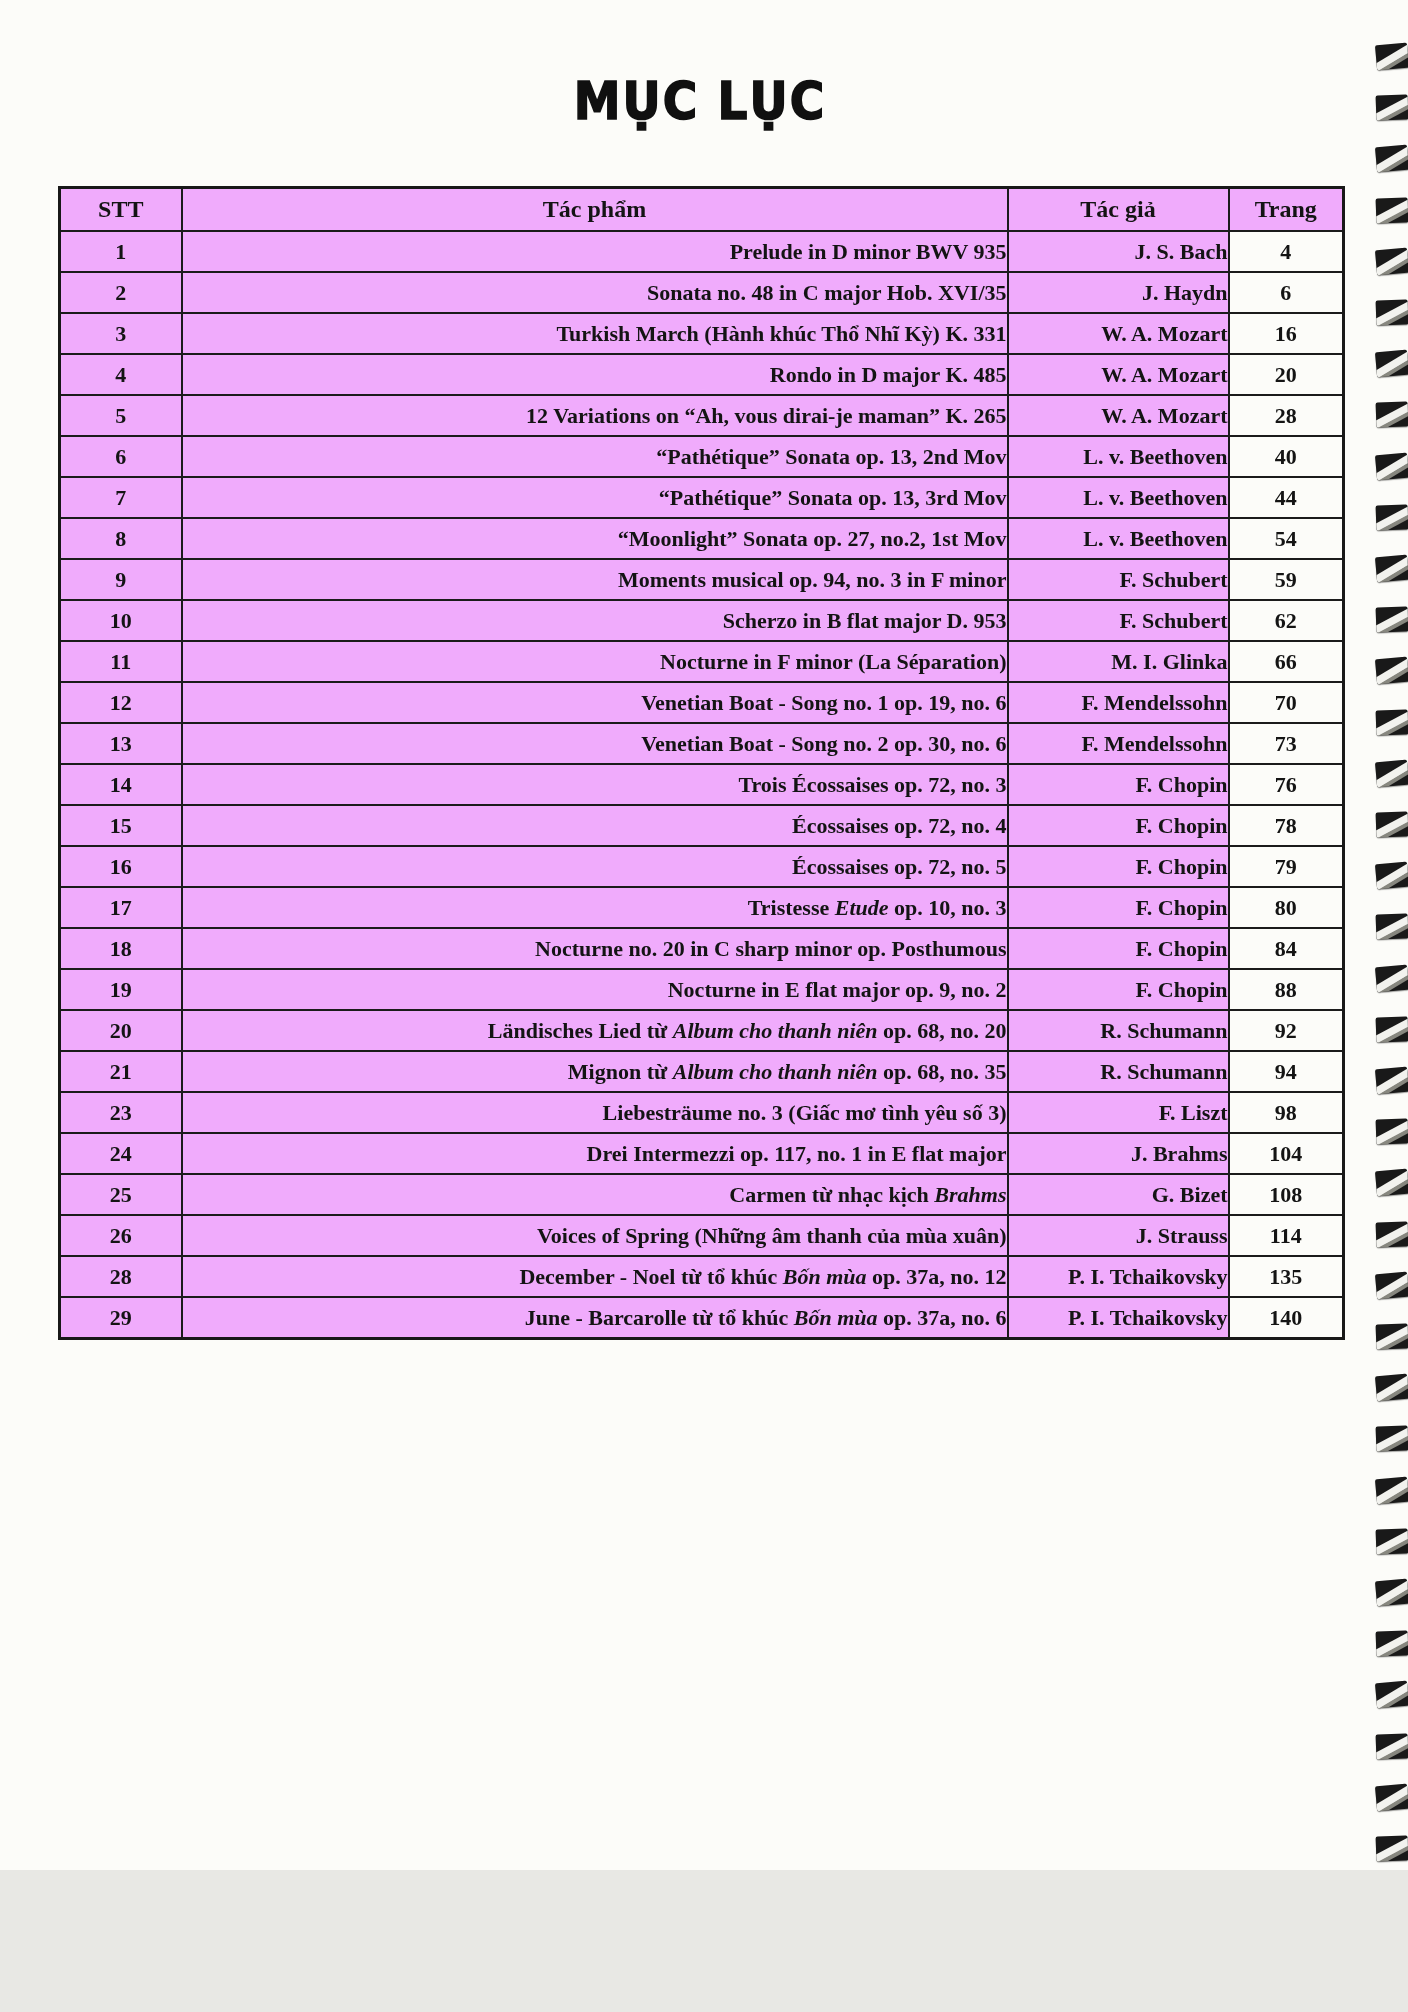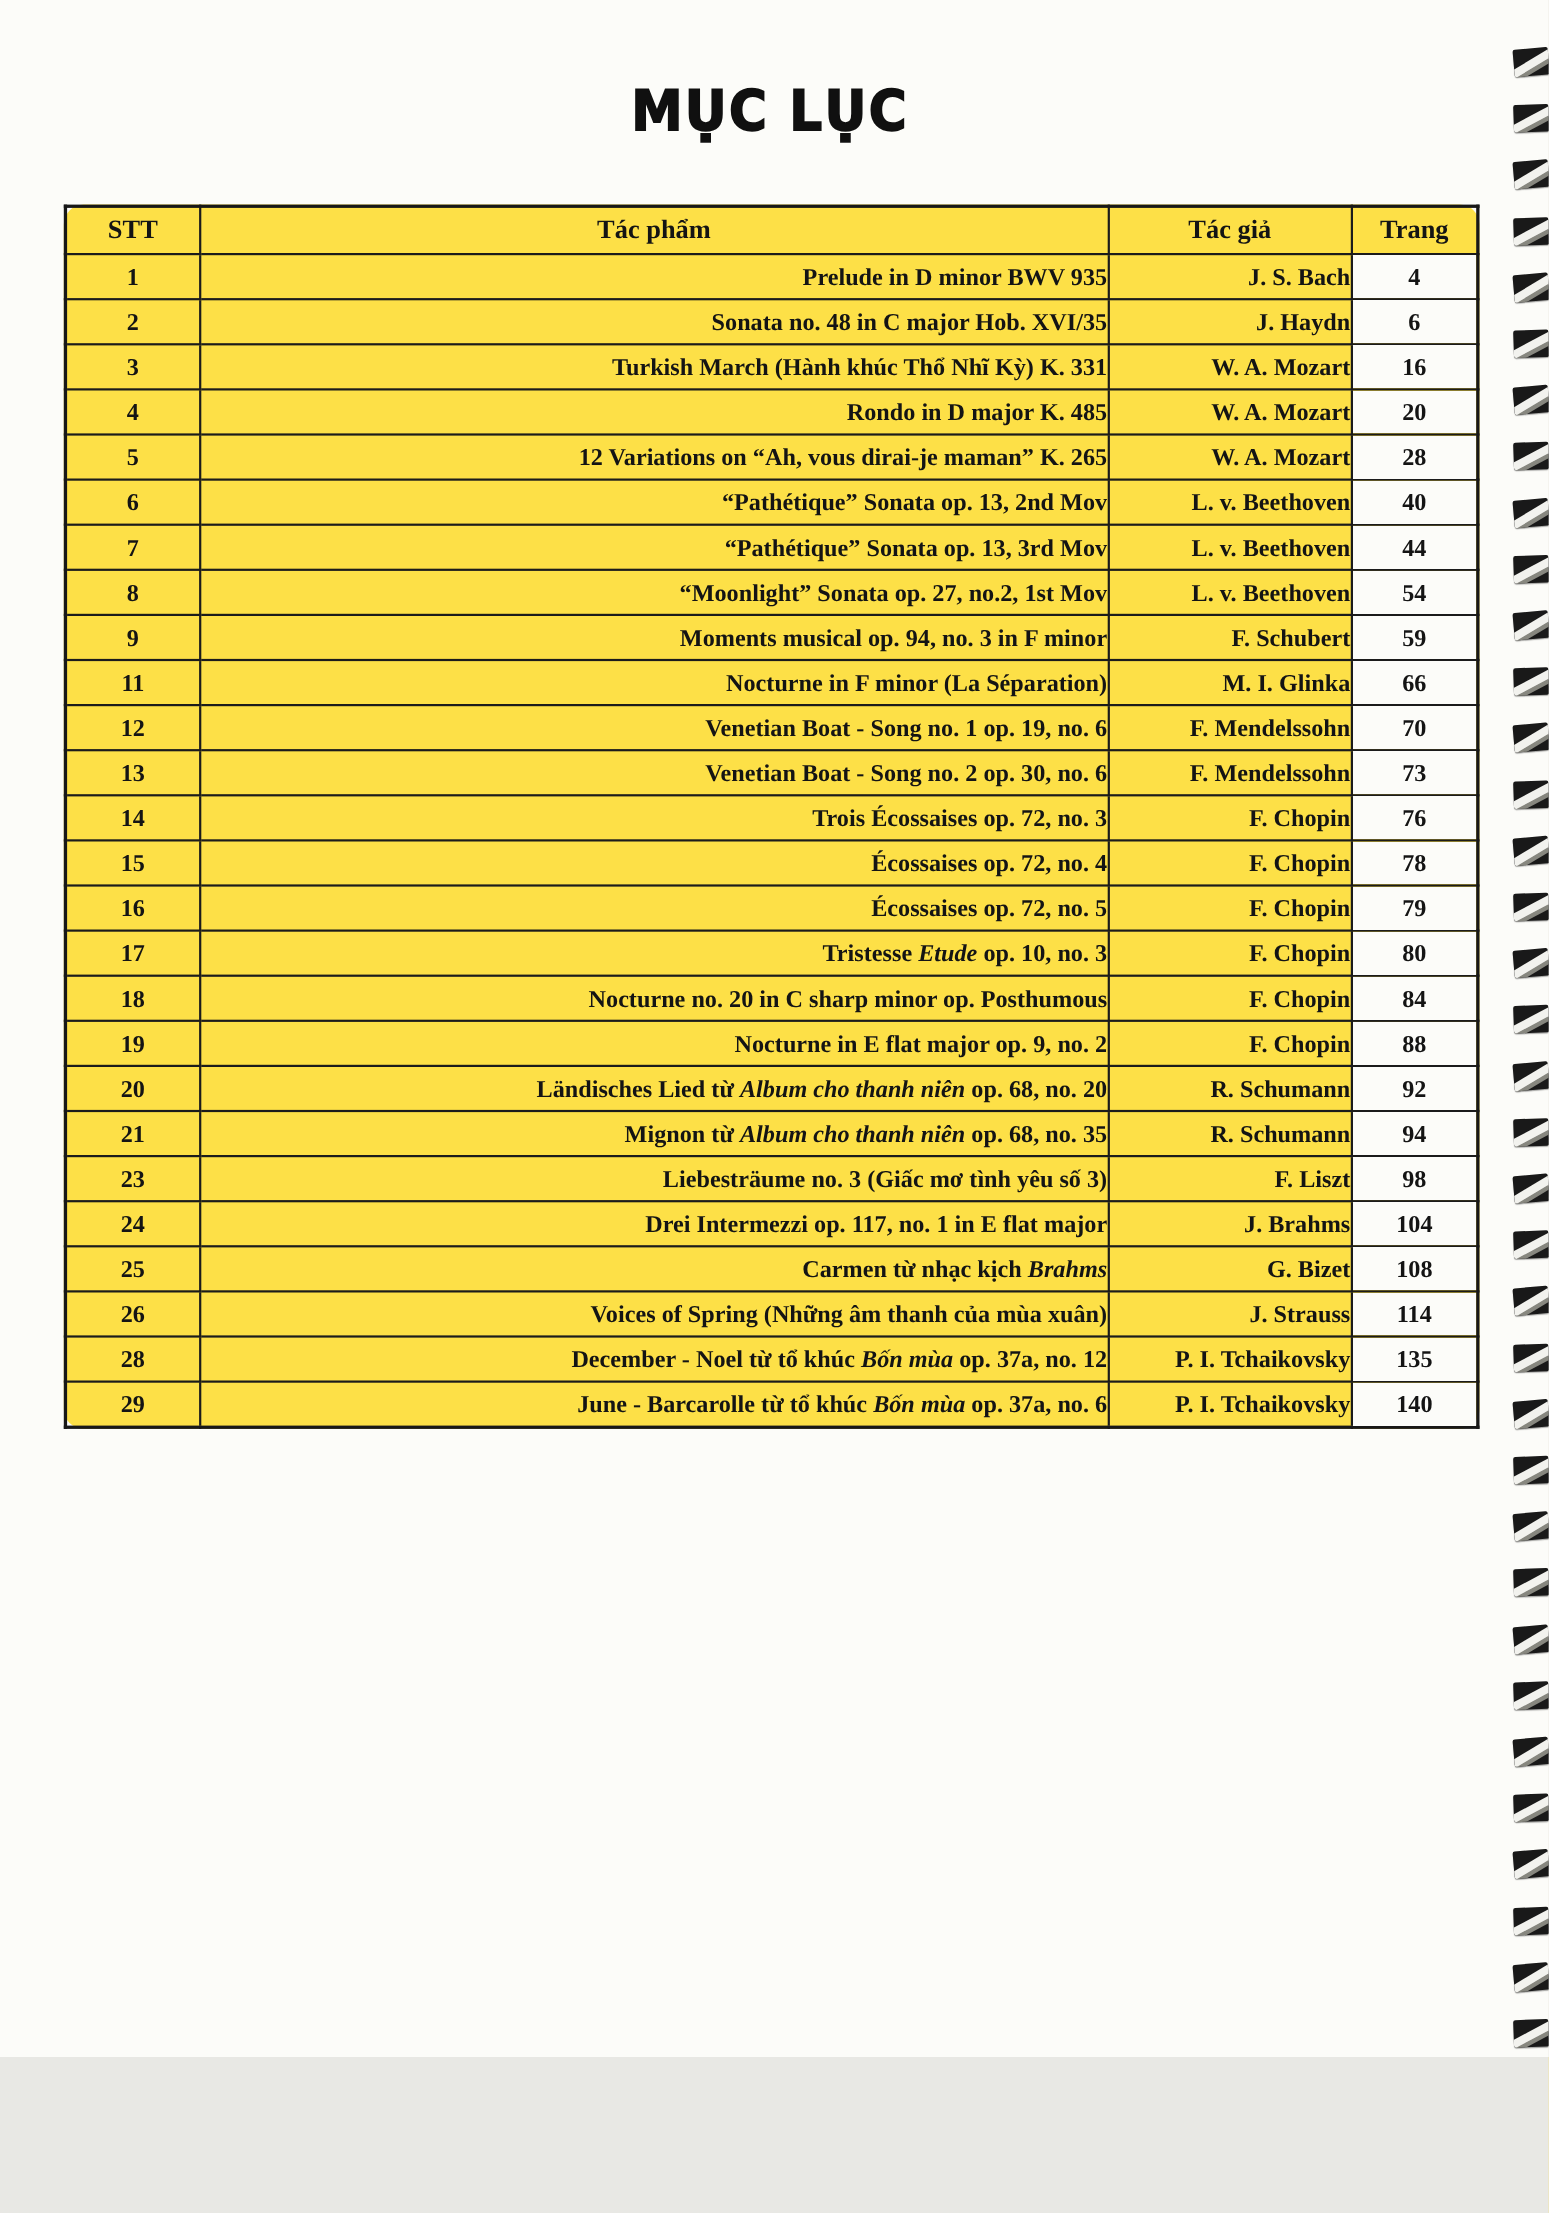--- a/index.html
+++ b/index.html
@@ -22,22 +22,21 @@
     color:#101010;
     -webkit-text-stroke:1.5px #101010;
     transform:scaleY(1.08);
   }
   
   table.toc{
     position:absolute;left:58px;top:186px;
     width:1284px;
     border-collapse:collapse;
     table-layout:fixed;
-    background:#fde047;
-    border-radius:18px;
+    background:#f0abfc;
   }
   table.toc,{border:3px solid #181818;}
   table.toc{border:3px solid #181818;}
   table.toc th, table.toc td{
     border:2px solid #1b1b1b;
     padding:0;
     overflow:hidden;
     white-space:nowrap;
   }
   col.c-stt{width:122px;}
@@ -151,20 +150,26 @@
           <td class="stt">8</td>
           <td class="work">“Moonlight” Sonata op. 27, no.2, 1st Mov</td>
           <td class="author">L. v. Beethoven</td>
           <td class="page">54</td>
         </tr>
         <tr>
           <td class="stt">9</td>
           <td class="work">Moments musical op. 94, no. 3 in F minor</td>
           <td class="author">F. Schubert</td>
           <td class="page">59</td>
+        </tr>
+        <tr>
+          <td class="stt">10</td>
+          <td class="work">Scherzo in B flat major D. 953</td>
+          <td class="author">F. Schubert</td>
+          <td class="page">62</td>
         </tr>
         <tr>
           <td class="stt">11</td>
           <td class="work">Nocturne in F minor (La Séparation)</td>
           <td class="author">M. I. Glinka</td>
           <td class="page">66</td>
         </tr>
         <tr>
           <td class="stt">12</td>
           <td class="work">Venetian Boat - Song no. 1 op. 19, no. 6</td>

